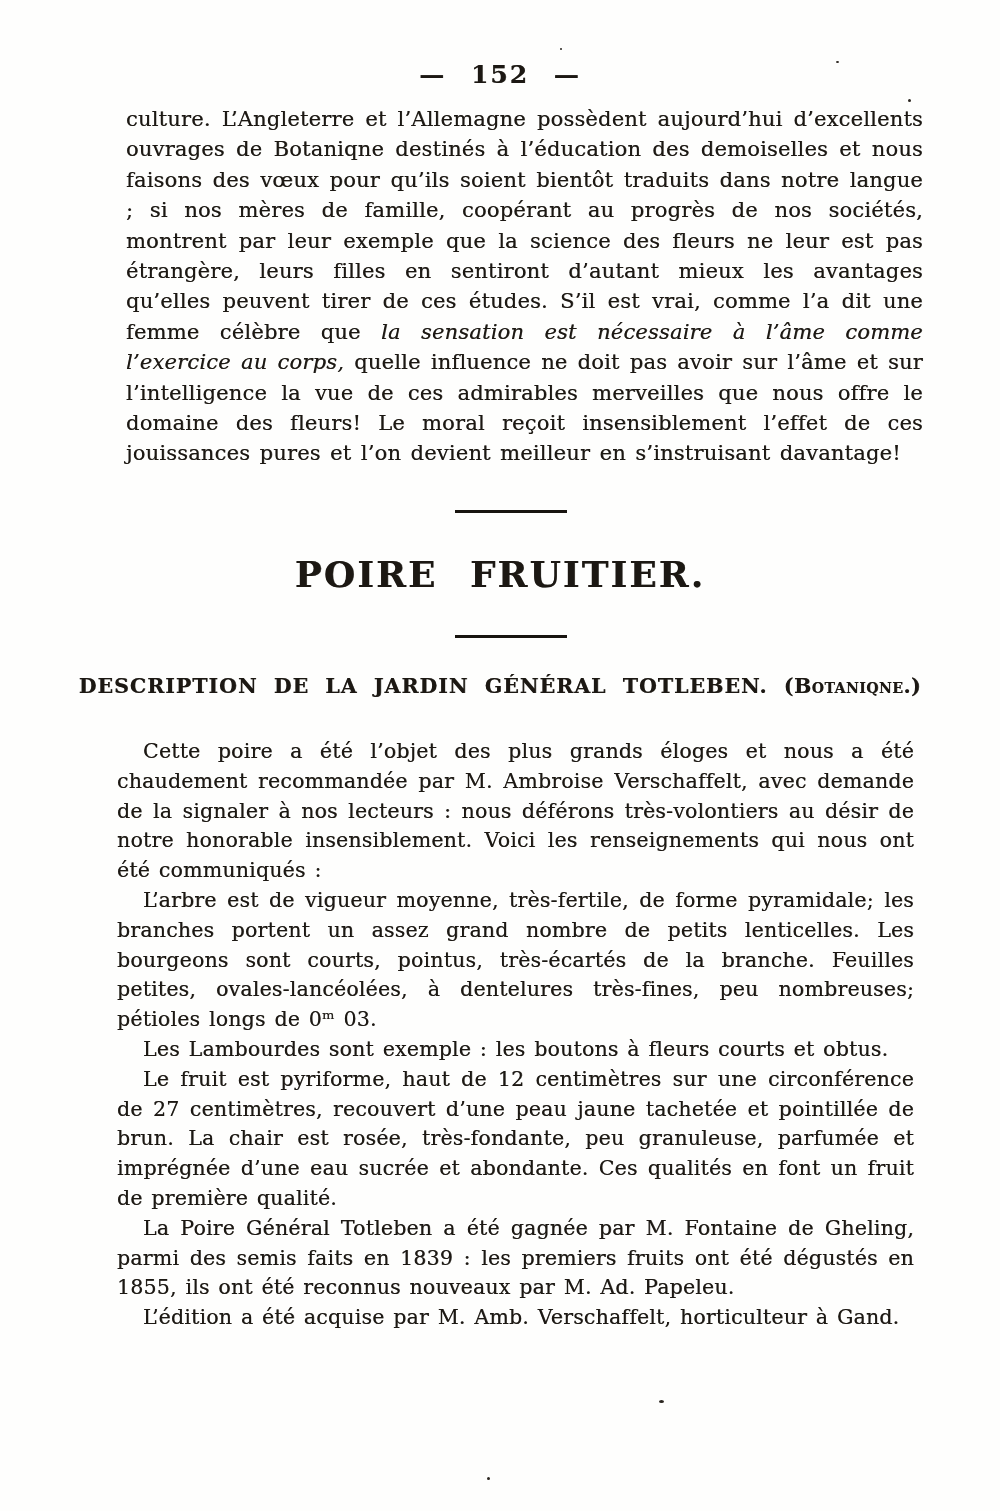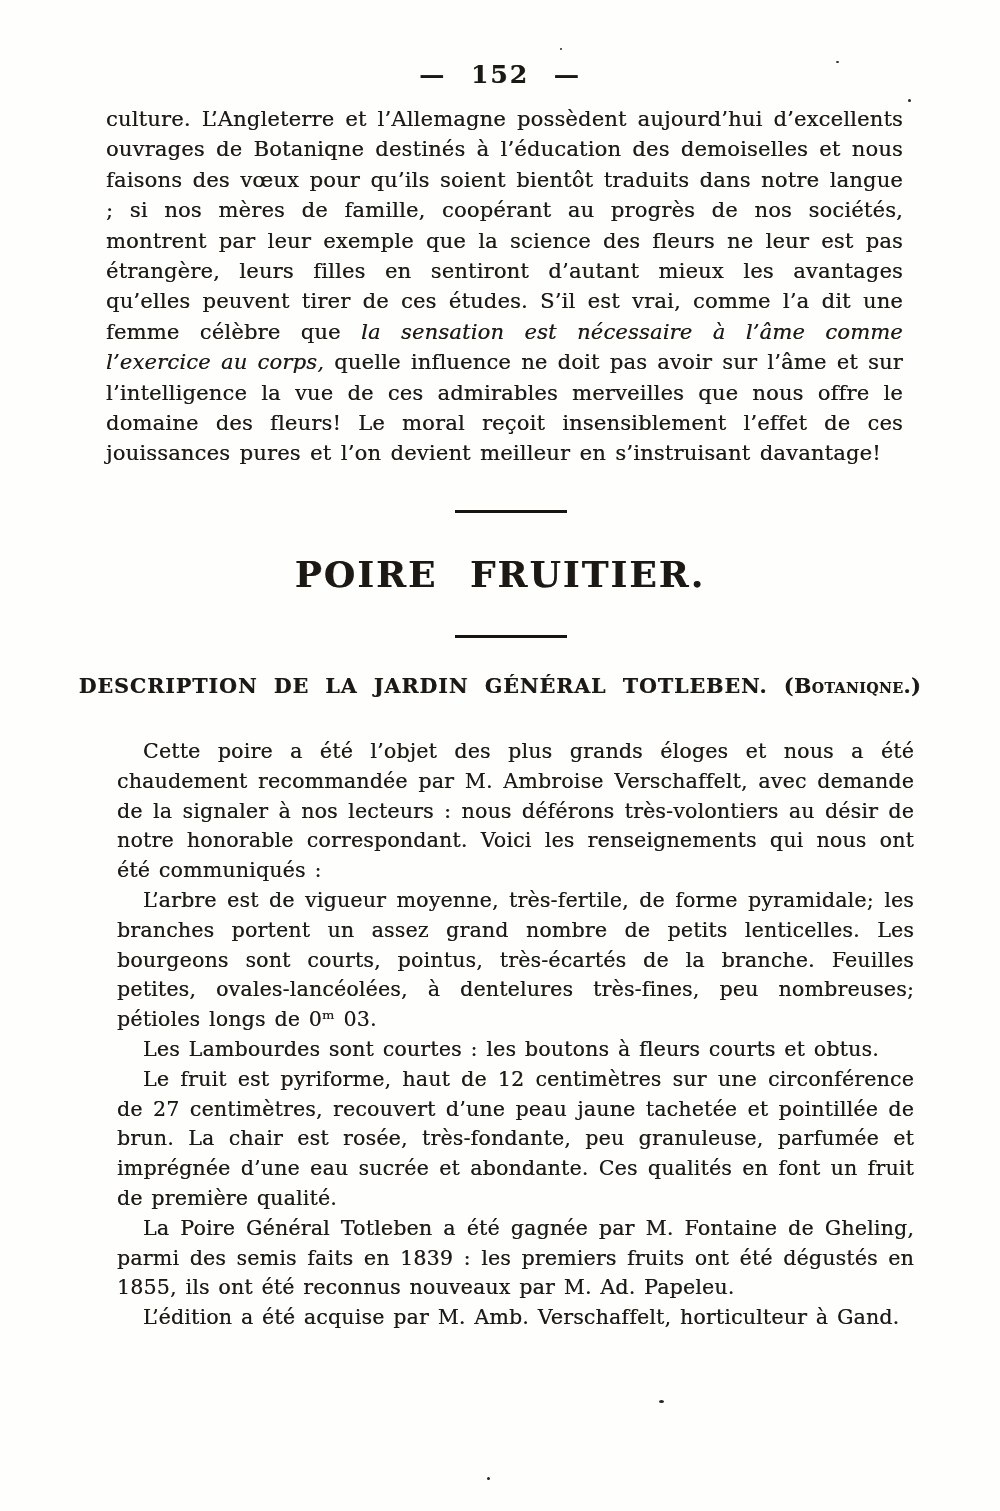--- a/index.html
+++ b/index.html
@@ -13,21 +13,21 @@
     overflow:hidden;
     text-shadow:0.35px 0.25px 0 rgba(28,24,19,0.65);
   }
   .page-number{
     position:absolute;top:60px;left:0;right:0;
     text-align:center;
     font-size:25px;font-weight:bold;
     letter-spacing:2px;word-spacing:14px;
   }
   .intro{
-    position:absolute;top:104px;left:106px;width:797px;
+    position:absolute;top:104px;left:126px;width:797px;
     margin:0;
     font-size:21px;line-height:30.4px;
     text-align:justify;
     letter-spacing:0.2px;word-spacing:2.5px;
   }
   .intro em{font-style:italic;}
   .rule{
     position:absolute;left:455px;width:112px;height:3px;
     background:#18140f;
   }
@@ -79,23 +79,23 @@
   <div class="rule rule-1"></div>
 
   <h1 class="section-title">POIRE FRUITIER.</h1>
 
   <div class="rule rule-2"></div>
 
   <h2 class="article-title"><span>DESCRIPTION DE LA JARDIN GÉNÉRAL TOTLEBEN.</span>
     <span class="attribution">(Botaniqne.)</span></h2>
 
   <div class="body-text">
-    <p>Cette poire a été l’objet des plus grands éloges et nous a été chaudement recommandée par M. Ambroise Verschaffelt, avec demande de la signaler à nos lecteurs : nous déférons très-volontiers au désir de notre honorable correspondant. Voici les renseignements qui nous ont été communiqués :</p>
+    <p>Cette poire a été l’objet des plus grands éloges et nous a été chaudement recommandée par M. Ambroise Verschaffelt, avec demande de la signaler à nos lecteurs : nous déférons très-volontiers au désir de notre honorable insensiblement. Voici les renseignements qui nous ont été communiqués :</p>
     <p>L’arbre est de vigueur moyenne, très-fertile, de forme pyramidale; les branches portent un assez grand nombre de petits lenticelles. Les bourgeons sont courts, pointus, très-écartés de la branche. Feuilles petites, ovales-lancéolées, à dentelures très-fines, peu nombreuses; pétioles longs de 0ᵐ 03.</p>
-    <p>Les Lambourdes sont courtes : les boutons à fleurs courts et obtus.</p>
+    <p>Les Lambourdes sont exemple : les boutons à fleurs courts et obtus.</p>
     <p>Le fruit est pyriforme, haut de 12 centimètres sur une circonférence de 27 centimètres, recouvert d’une peau jaune tachetée et pointillée de brun. La chair est rosée, très-fondante, peu granuleuse, parfumée et imprégnée d’une eau sucrée et abondante. Ces qualités en font un fruit de première qualité.</p>
     <p>La Poire Général Totleben a été gagnée par M. Fontaine de Gheling, parmi des semis faits en 1839 : les premiers fruits ont été dégustés en 1855, ils ont été reconnus nouveaux par M. Ad. Papeleu.</p>
     <p>L’édition a été acquise par M. Amb. Verschaffelt, horticulteur à Gand.</p>
   </div>
 
   <span class="speck s1"></span>
   <span class="speck s2"></span>
   <span class="speck s3"></span>
   <span class="speck s4"></span>
   <span class="speck s5"></span>

